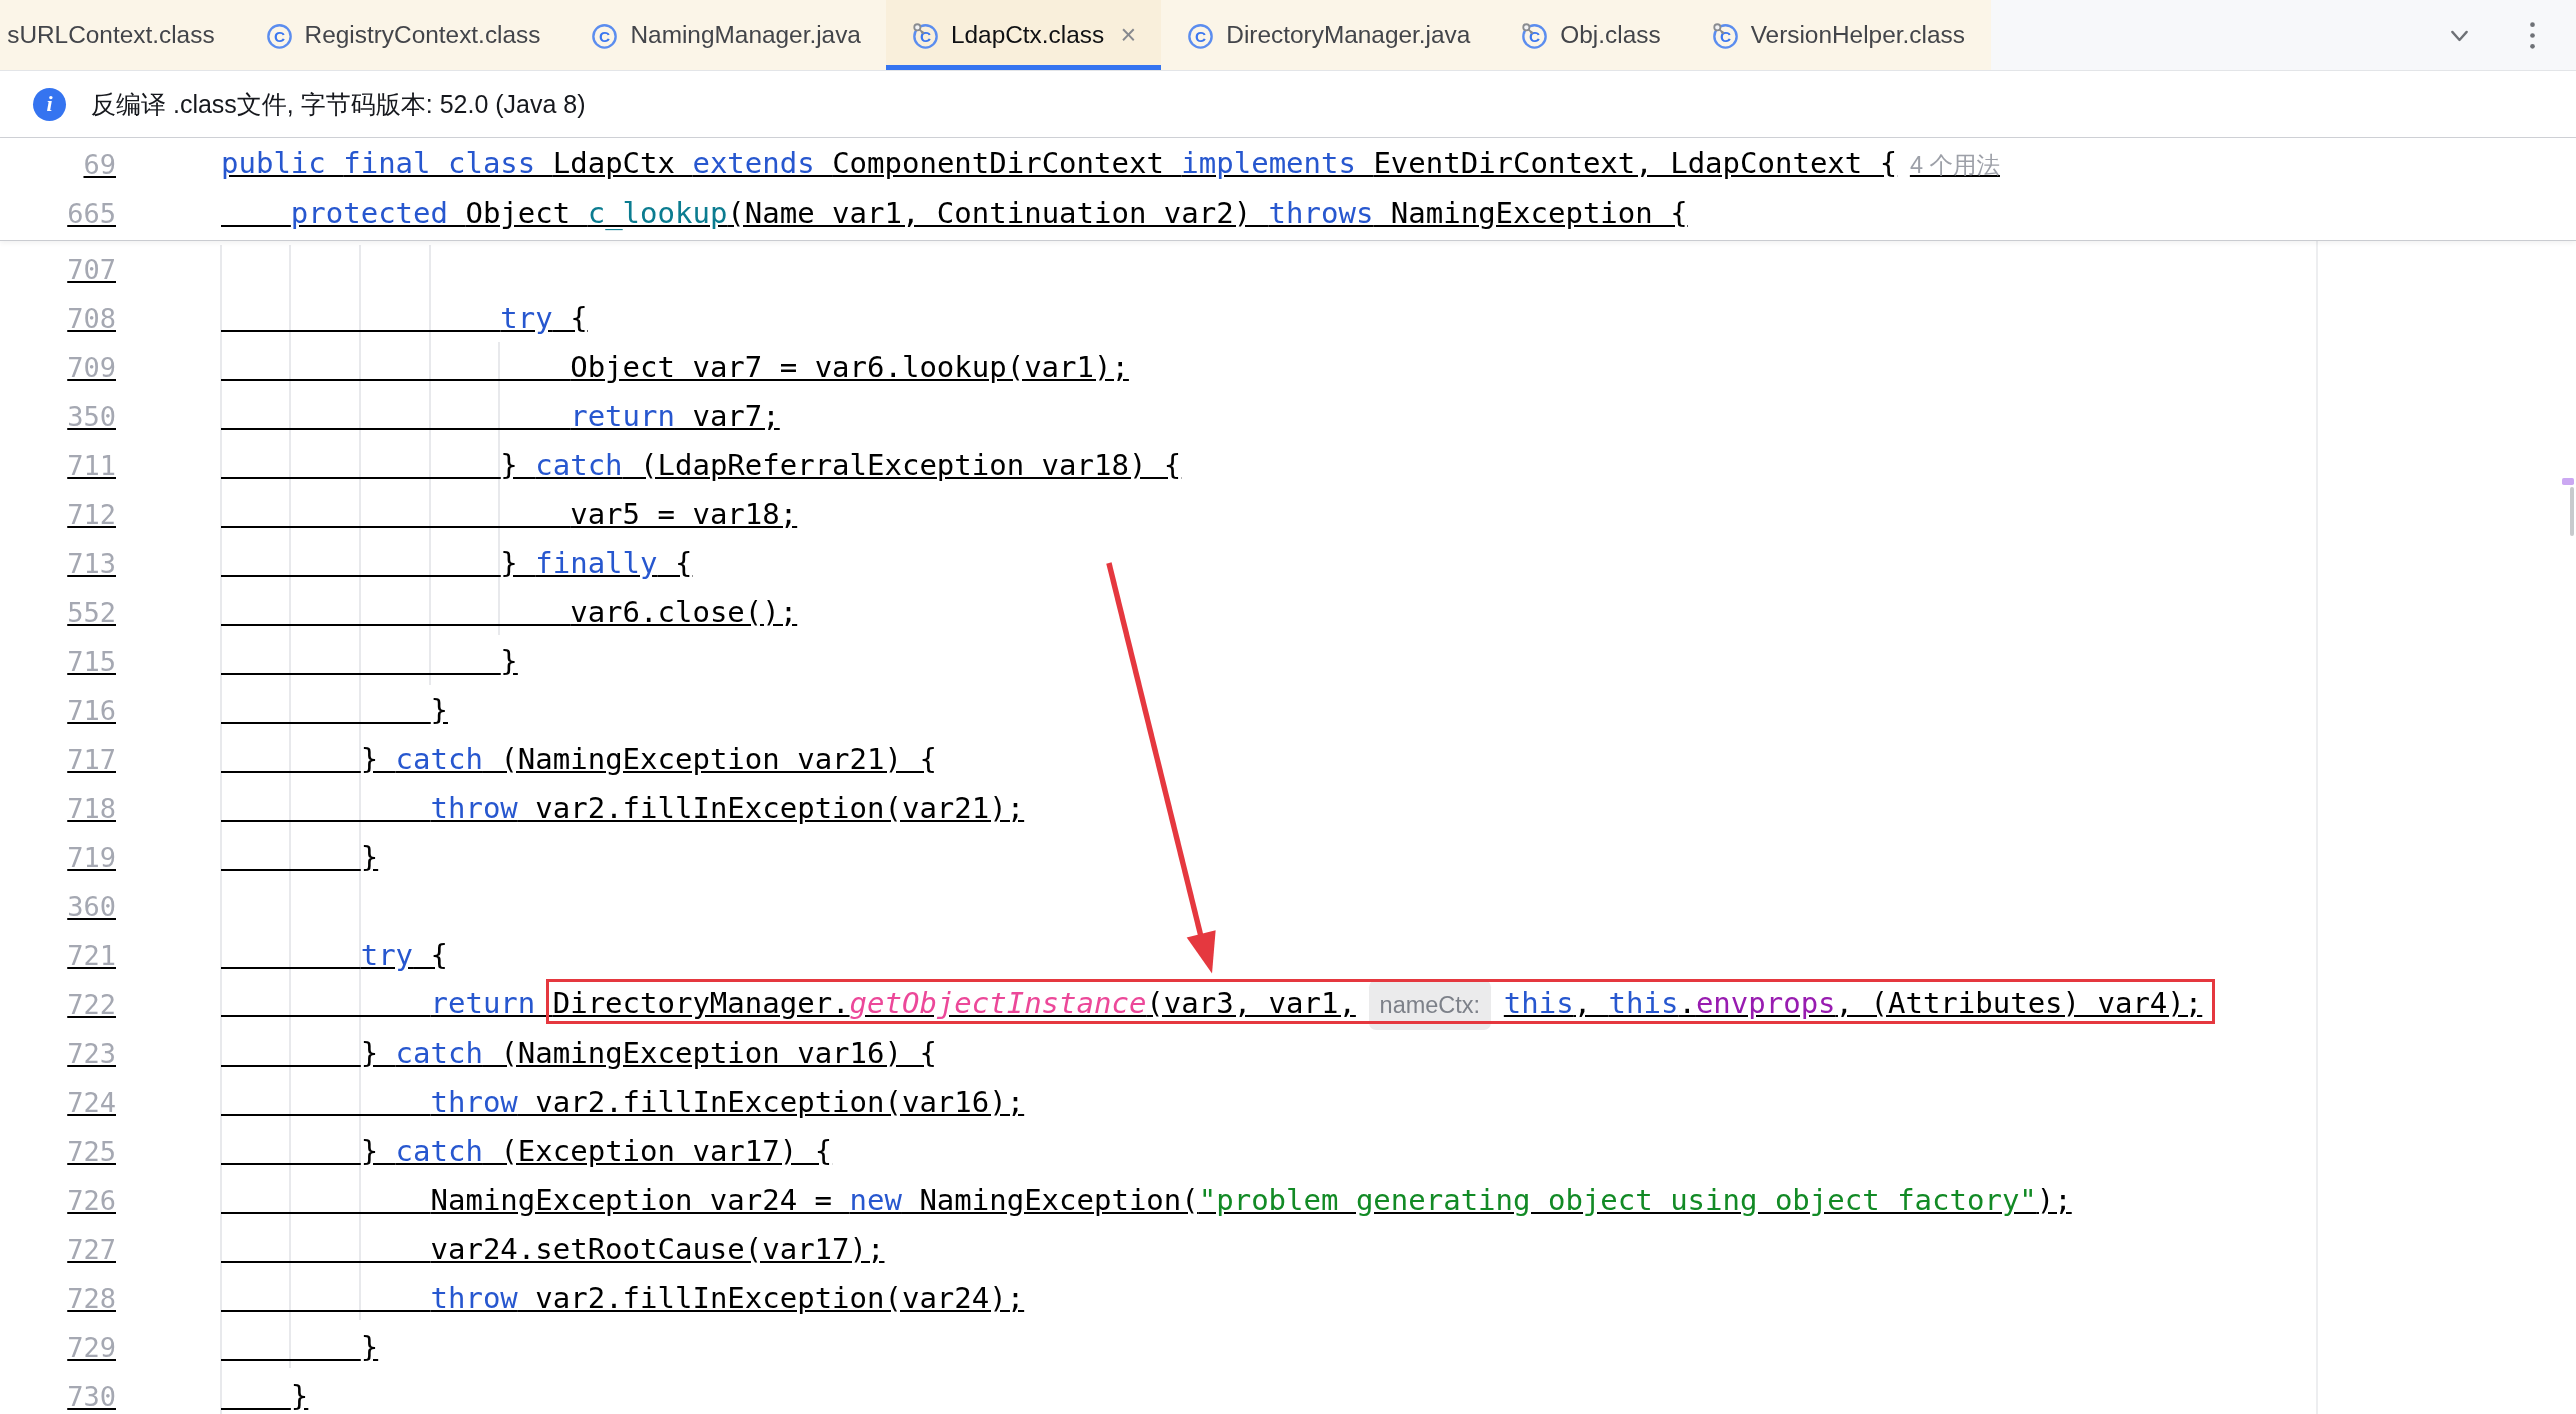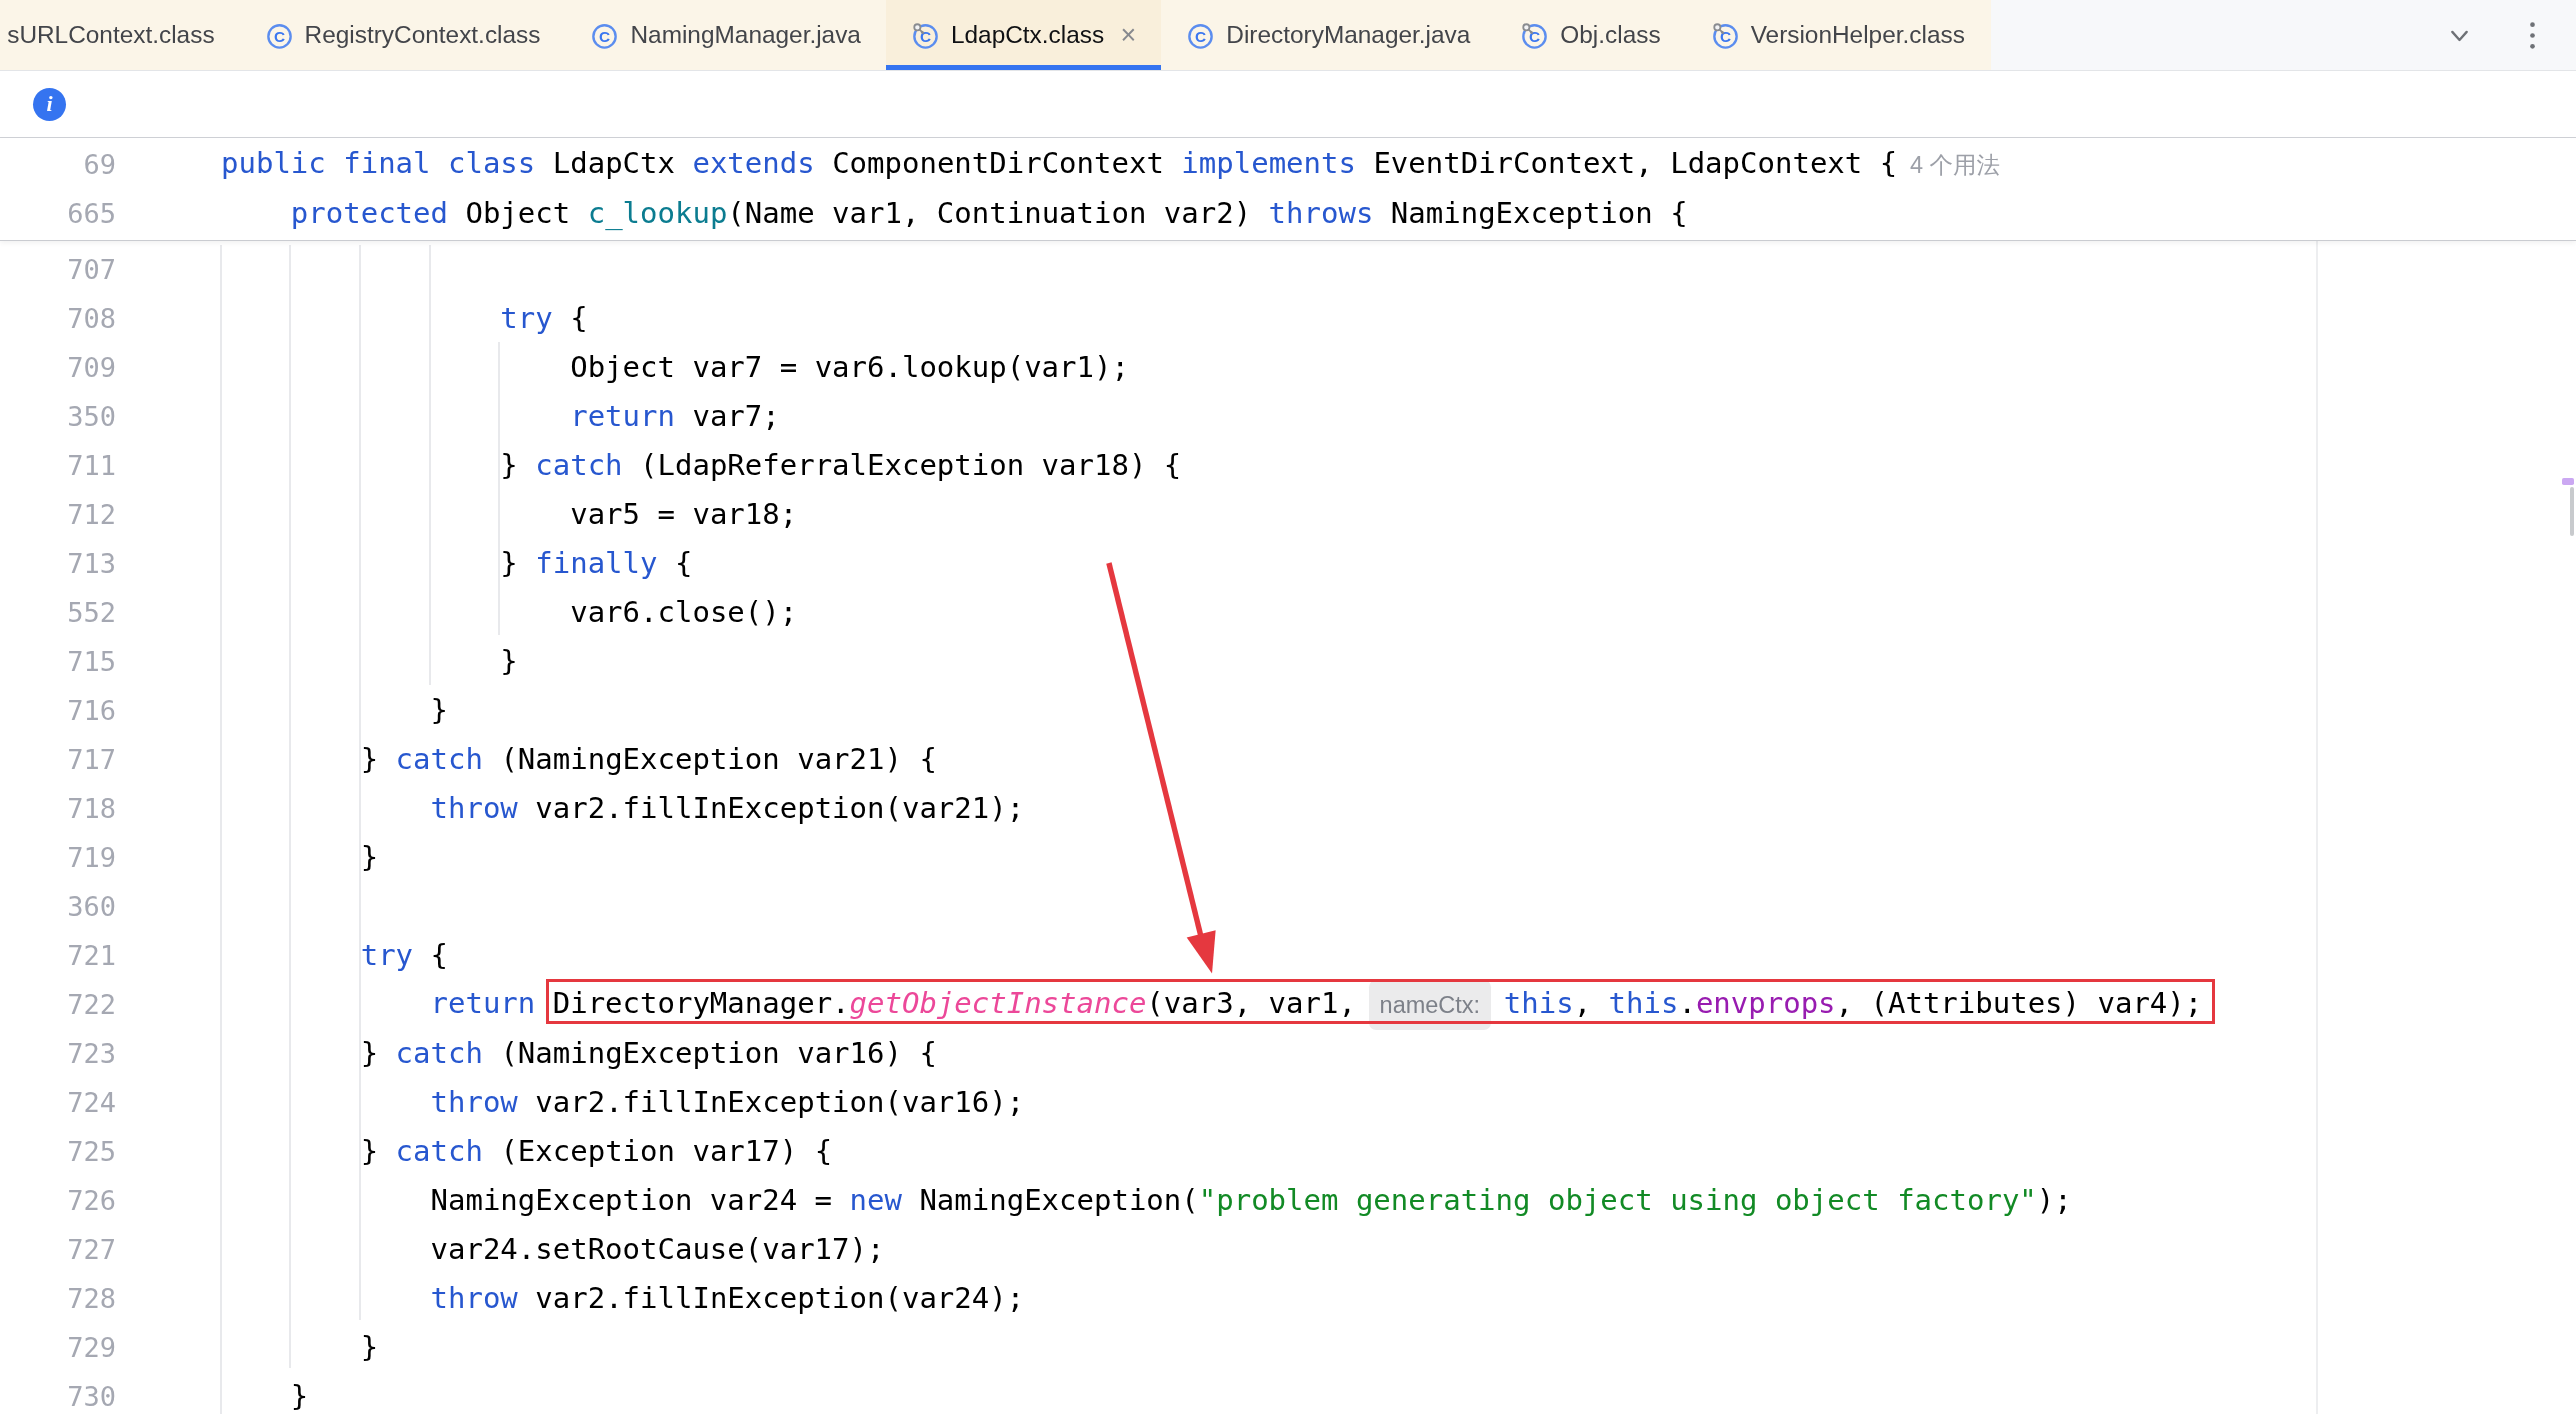--- a/index.html
+++ b/index.html
@@ -23,21 +23,21 @@
 
   
   .banner { height:67px; width:2576px; background:#FFFFFF; border-bottom:0.9px solid #CFD1D6;
             display:flex; align-items:center; padding-left:33px; }
   .info-icon { width:33px; height:33px; border-radius:50%; background:var(--accent); color:#FFF;
                display:flex; align-items:center; justify-content:center; font-size:22px;
                font-weight:bold; font-family:"Liberation Serif",serif; font-style:italic; }
   .banner-text { margin-left:25px; font-size:25px; color:#16181D; }
 
   
-  .code-line { height:49px; display:flex; align-items:center; }
+  .code-line { height:49px; display:flex; align-items:center;text-decoration:underline; }
   .ln { width:116px; flex:0 0 116px; text-align:right; color:#A5A8B2;
         font-family:"DejaVu Sans Mono","Liberation Mono",monospace; font-size:27px; }
   .code-line pre { font-family:"DejaVu Sans Mono","Liberation Mono",monospace;
                    font-size:29px; line-height:49px; padding-left:105px; white-space:pre; }
   .kw   { color:var(--kw); }
   .pl   { color:#000000; }
   .mth  { color:var(--mth);margin-top:8px; }
   .smeth{ color:#ec4899; font-style:italic; }
   .fld  { color:var(--fld); }
   .str  { color:var(--str); }
@@ -169,20 +169,21 @@
           <circle cx="5" cy="5" r="2.6" fill="#6E7176"></circle>
           <circle cx="5" cy="17" r="2.6" fill="#6E7176"></circle>
           <circle cx="5" cy="29" r="2.6" fill="#6E7176"></circle>
         </svg>
     </span>
   </div>
 </div>
 
 <div class="banner">
   <span class="info-icon">i</span>
+  <span class="banner-text">反编译 .class文件, 字节码版本: 52.0 (Java 8)</span>
 </div>
 
 <div class="sticky" id="sticky-lines">
     <div class="code-line">
       <span class="ln">69</span>
       <pre><span class="kw">public </span><span class="kw">final </span><span class="kw">class </span><span class="pl">LdapCtx </span><span class="kw">extends </span><span class="pl">ComponentDirContext </span><span class="kw">implements </span><span class="pl">EventDirContext, LdapContext {</span><span class="usages">4 个用法</span></pre>
     </div>
     <div class="code-line">
       <span class="ln">665</span>
       <pre><span class="pl">    </span><span class="kw">protected </span><span class="pl">Object </span><span class="mth">c_lookup</span><span class="pl">(Name var1, Continuation var2) </span><span class="kw">throws</span><span class="pl"> NamingException {</span></pre>

